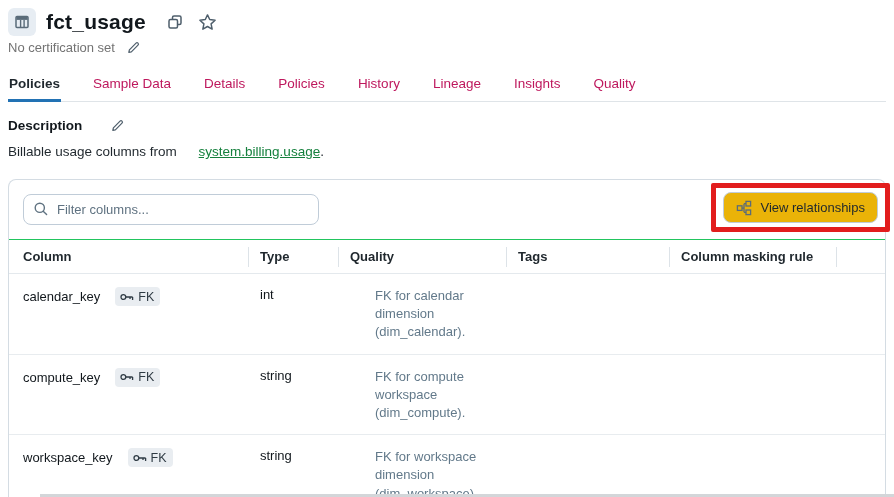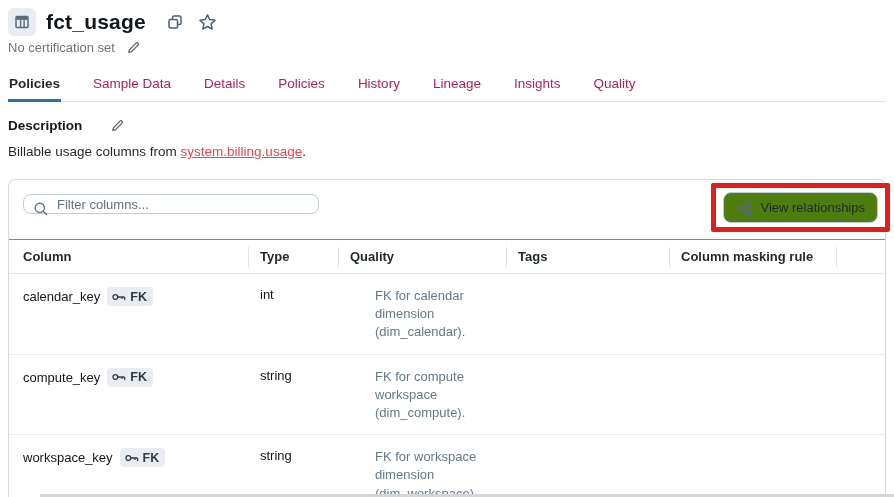--- a/index.html
+++ b/index.html
@@ -30,43 +30,43 @@
   .tab {
     font-size: 13.5px; font-weight: 500; color: #be185d; cursor: pointer;
     padding: 6px 1px 8px; border-bottom: 3px solid transparent; margin-bottom: -1px;
   }
   .tab.active { color: #1f272d; font-weight: 700; border-bottom-color: #2272b4; }
 
   
   .desc-heading-row { margin-top: 14px; display: flex; align-items: center; gap: 26px; }
   .desc-heading { font-size: 13.5px; font-weight: 700; }
   .desc-text { margin-top: 9px; font-size: 13.5px; color: #1f272d; }
-  .desc-text a { color: #ef4444; text-decoration: underline; cursor: pointer; }
+  .desc-text a { color: #15803d; text-decoration: underline; cursor: pointer; margin-left: 18px; }
 
   
   .panel {
     margin-top: 20px; width: 878px;
     border: 1px solid #d4dce3; border-bottom: none; border-radius: 8px 8px 0 0;
   }
   .toolbar { display: flex; justify-content: space-between; align-items: flex-start; padding: 14px; height: 59px; }
   .filter-wrap { position: relative; }
   .filter-input {
-    width: 296px; height: 20px; border: 1px solid #c0ccd8; border-radius: 8px;
+    width: 296px; height: 31px; border: 1px solid #c0ccd8; border-radius: 8px;
     padding: 0 10px 0 33px; font-size: 13px; font-family: inherit; color: #a16207; outline: none;
   }
   .filter-input::placeholder { color: #5f7281; opacity: 1; }
   .search-icon { position: absolute; left: 10px; top: 7px; pointer-events: none; }
 
   .annotation-box {
     border: 5px solid #e21d1d; border-radius: 2px; padding: 4px 7px;
     margin: -11px -19px 0 0; background: #fff; position: relative; z-index: 2;
   }
   .rel-btn {
     display: flex; align-items: center; gap: 8px; height: 31px; padding: 0 12px;
-    background: #4d7c0f; border: 1px solid #c0ccd8; border-radius: 8px;
+    background: #eab308; border: 1px solid #c0ccd8; border-radius: 8px;
     font-size: 13px; font-family: inherit; color: #1f272d; cursor: pointer; white-space: nowrap;
   }
 
   
   table { width: 100%; border-collapse: collapse; table-layout: fixed; }
   col.c-name { width: 239px; } col.c-type { width: 90px; } col.c-comment { width: 168px; }
   col.c-tags { width: 163px; } col.c-mask { width: 167px; } col.c-extra { width: auto; }
   thead th {
     text-align: left; font-size: 13px; font-weight: 700; color: #1f272d;
     padding: 9px 8px 9px 12px; border-top: 1px solid #22c55e; border-bottom: 1px solid #e4e9ed;
@@ -74,26 +74,26 @@
   }
   thead th:first-child { padding-left: 14px; }
   thead th + th::before {
     content: ""; position: absolute; left: 0; top: 7px; height: 20px; width: 1px; background: #dde3e8;
   }
   tbody td {
     vertical-align: top; height: 72px; padding: 13px 10px 12px 12px;
     border-bottom: 1px solid #e8ecef; font-size: 13px; color: #11171c;
   }
   tbody td:first-child { padding-left: 14px; }
-  .name-cell { display: flex; align-items: center; gap: 7px; }
+  .name-cell { display: flex; align-items: center; gap: 15px; }
   .col-name { font-size: 13px; }
   .badge {
     display: inline-flex; align-items: center; gap: 4px;
     background: #e9edf1; border-radius: 4px; padding: 2.5px 6px 2.5px 5px;
-    font-size: 12.5px; color: #2f3b44; cursor: pointer; font-weight: bold;
+    font-size: 12.5px; color: #2f3b44; cursor: pointer;
   }
   .comment { color: #62798a; line-height: 1.4; padding-right: 8px; margin-left: 25px; }
 
   .hscrollbar { position: absolute; left: 40px; right: 0; bottom: 0; height: 3px; background: #d3d6d9; }
 
   svg { display: block; }
 </style>
 </head>
 <body>
 

